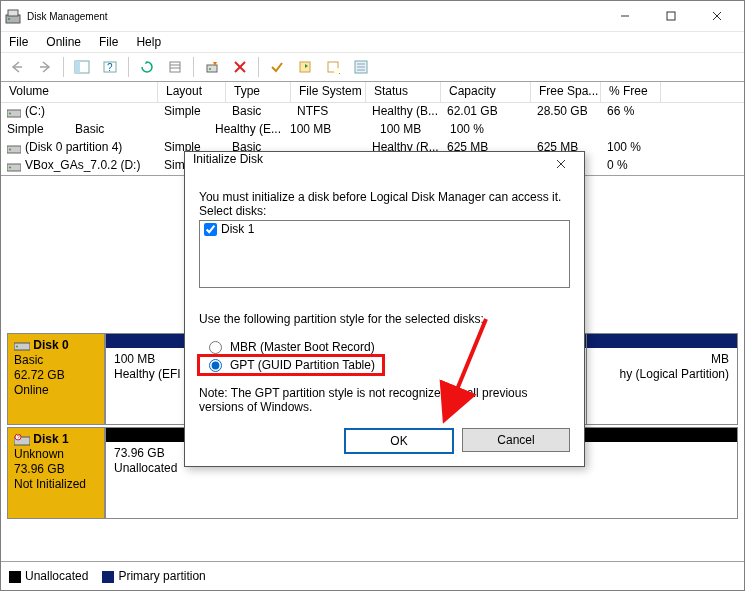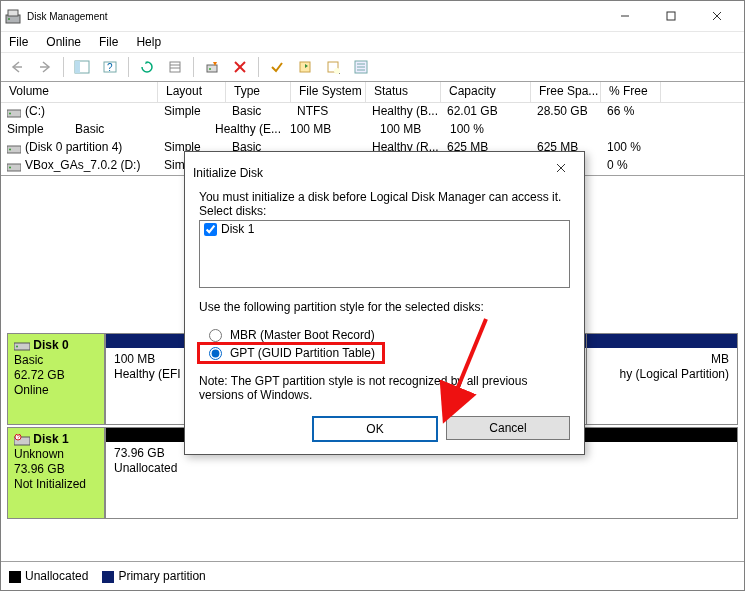--- a/index.html
+++ b/index.html
@@ -19,44 +19,44 @@
 .vlist{border-bottom:1px solid #a0a0a0}
 .vlh{display:flex;height:20px;background:#fff;border-bottom:1px solid #e0e0e0}
 .vlh .col{border-right:1px solid #e0e0e0;padding:2px 8px;font-size:12px;box-sizing:border-box;overflow:hidden;white-space:nowrap}
 .vlr{display:flex;height:18px}
 .vlr .col{padding:1px 6px;font-size:12px;box-sizing:border-box;overflow:hidden;white-space:nowrap}
 .c0{width:157px}.c1{width:68px}.c2{width:65px}.c3{width:75px}.c4{width:75px}.c5{width:90px}.c6{width:70px}.c7{width:60px}
 .vicon{display:inline-block;width:14px;height:12px;margin-right:4px;vertical-align:middle}
 .vicon svg{display:block}
 .lower{position:absolute;left:0;right:0;bottom:30px;top:330px;overflow:hidden}
 .diskrow{display:flex;height:92px;margin:2px 6px}
-.diskinfo{width:99px;border:1px solid #888;border-right:2px solid #888;background:#bef264;position:relative;padding:4px 6px;box-sizing:border-box;font-size:12px;line-height:15px}
+.diskinfo{width:99px;border:1px solid #888;border-right:2px solid #888;background:#eab308;position:relative;padding:4px 6px;box-sizing:border-box;font-size:12px;line-height:15px}
 .diskinfo b{font-weight:600}
 .partarea{flex:1;border:1px solid #888;border-left:none;display:flex}
 .part{border-right:1px solid #888;position:relative;box-sizing:border-box;padding:18px 8px 4px 8px;font-size:12px;line-height:15px;overflow:hidden;white-space:nowrap}
 .part:last-child{border-right:none}
 .part .strip{position:absolute;left:0;right:0;top:0;height:14px}
 .part .strip.primary{background:#0b1f6b}
 .part .strip.unalloc{background:#000}
 .legend{position:absolute;left:0;right:0;bottom:0;height:28px;border-top:1px solid #a0a0a0;display:flex;align-items:center;padding:0 8px;gap:14px;font-size:12px}
 .lgk{width:12px;height:12px;display:inline-block;margin-right:4px;vertical-align:middle}
 .lgk.un{background:#000}.lgk.pr{background:#0b1f6b}
 .dialog{position:absolute;left:183px;top:150px;width:399px;background:#fff;border:1px solid #555;box-shadow:3px 3px 8px rgba(0,0,0,.25);z-index:20}
-.dialog .dth{height:28px;display:flex;align-items:flex-end;padding:0 8px;font-size:12px}
+.dialog .dth{height:28px;display:flex;align-items:flex-start;padding:0 8px;font-size:12px}
 .dialog .dth .t{flex:1}
 .dialog .dth .x{width:30px;height:24px;display:flex;align-items:center;justify-content:center}
 .dialog .body{padding:10px 14px 12px 14px;font-size:12px}
 .dialog .radioRow{display:flex;align-items:center;gap:4px;padding:2px 0 2px 10px}
 .dialog .radioRow.hl{outline:3px solid #e11;outline-offset:-1px;width:fit-content;padding-right:8px}
 input[type=radio]{accent-color:#0066cc;margin:0 4px 0 0}
 .diskselect{border:1px solid #7a7a7a;height:66px;overflow:auto;background:#fff;margin-top:2px}
 .dsrow{display:flex;align-items:center;gap:4px;padding:1px 4px;font-size:12px}
 .dsrow input{margin:0}
 .btnrow{display:flex;gap:8px;justify-content:flex-end;margin-top:14px}
-.button{min-width:66px;height:22px;border:1px solid #777;background:#e1e1e1;font-size:12px;display:inline-flex;align-items:center;justify-content:center;padding:0 28px}
+.button{min-width:66px;height:22px;border:1px solid #777;background:#e1e1e1;font-size:12px;display:inline-flex;align-items:center;justify-content:center;padding:0 20px}
 .button.primary{background:#fff;border:2px solid #0a63b3}
 .arrow{position:absolute;left:430px;top:308px;z-index:30;pointer-events:none}
 </style>
 </head>
 <body>
 
 <div class="window">
 
   <div class="titlebar">
     <span class="icon">
@@ -309,21 +309,21 @@
     </div>
     <div class="body">
       <div style="">You must initialize a disk before Logical Disk Manager can access it.</div>
       <div>Select disks:</div>
       <div class="diskselect">
         <div class="dsrow">
           <input type="checkbox" checked="" style="">
           <span>Disk 1</span>
         </div>
       </div>
-      <div style="margin-top:12px">Use the following partition style for the selected disks:</div>
+      <div style="margin-top:24px">Use the following partition style for the selected disks:</div>
       <div class="radioRow" style="margin-top:12px">
         <input type="radio" name="ps" style="">
         <span>MBR (Master Boot Record)</span>
       </div>
       <div class="radioRow hl">
         <input type="radio" name="ps" checked="" style="">
         <span>GPT (GUID Partition Table)</span>
       </div>
       <div style="margin-top:12px">Note: The GPT partition style is not recognized by all previous versions of Windows.</div>
       <div class="btnrow">

